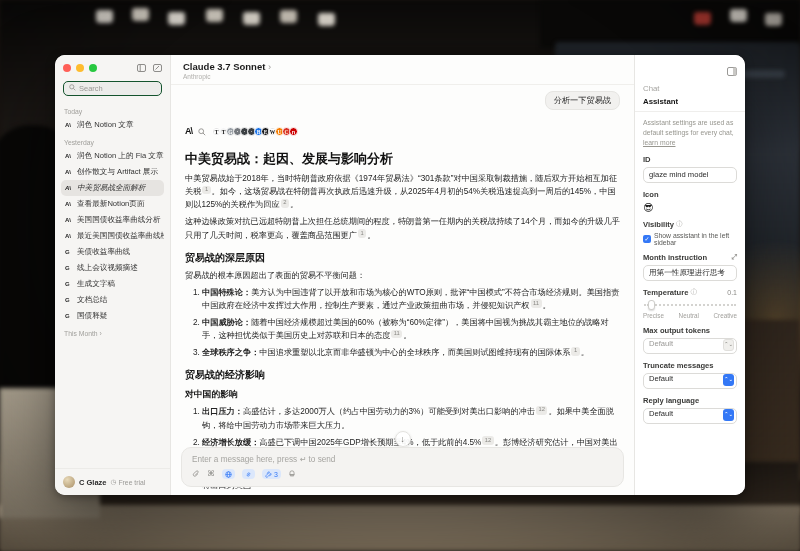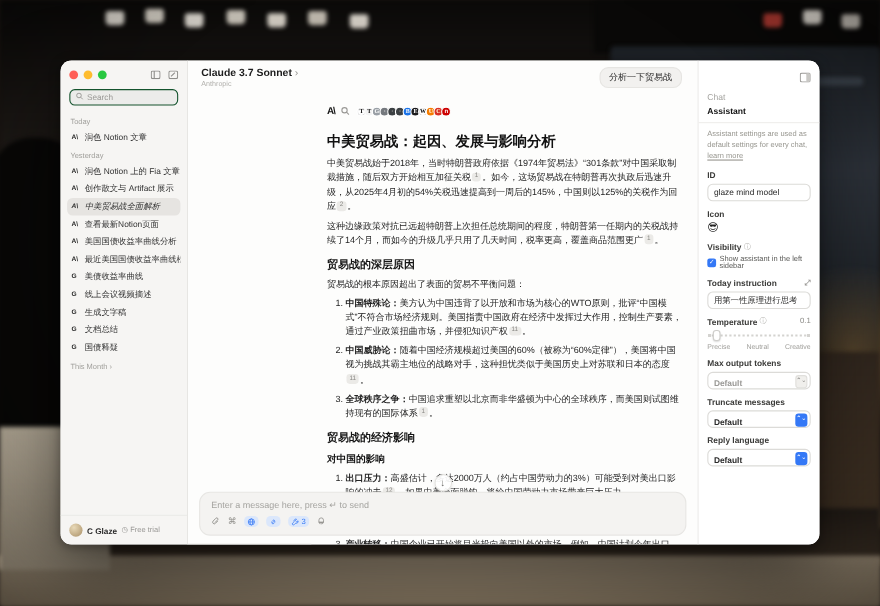--- a/index.html
+++ b/index.html
@@ -39,21 +39,21 @@
   .sb-section { font-size:6.8px; color:#a09f9b; margin:6px 3px 2px 3px; }
   .sb-item { display:flex; align-items:center; gap:4px; height:16px; padding:0 4px; border-radius:5px; font-size:7.6px; color:#333; white-space:nowrap; overflow:hidden; }
   .sb-item.selected { background:#e6e4e1;font-style:italic; }
   .sb-ico { font-size:6px; font-weight:bold; color:#1f1f1f; width:8px; flex-shrink:0; }
   .sb-footer { display:flex; align-items:center; gap:4px; padding:7px 8px; border-top:1px solid #ecebe8; }
   .avatar { width:12px; height:12px; border-radius:50%; background:radial-gradient(circle at 35% 30%,#e8d9b8,#a98f66); flex-shrink:0; }
   .sb-user { font-size:7.5px; font-weight:bold; color:#2a2a2a; }
   .sb-trial { font-size:6.8px; color:#9a9996; display:flex; align-items:center; gap:2px; }
 
   
-  .main { flex:1; display:flex; flex-direction:row; position:relative; background:#fdfdfc; min-width:0; }
+  .main { flex:1; display:flex; flex-direction:column; position:relative; background:#fdfdfc; min-width:0; }
   .main-header { padding:6px 12px 4px 12px; border-bottom:1px solid #f0efec; }
   .mh-title { font-size:9.5px; font-weight:bold; color:#1c1c1c; }
   .mh-title .chev { color:#9a9996; font-weight:normal; }
   .mh-sub { font-size:6.5px; color:#b0afab; margin-top:1px; }
   .chat { flex:1; overflow:hidden; padding:6px 14px 0 14px; position:relative; }
   .bubble-row { display:flex; justify-content:flex-end; }
   .bubble { background:#f2f1ef; border:1px solid #e6e5e2; border-radius:8px; padding:3px 8px; font-size:8.2px; color:#2a2a2a; }
   .asst-row { display:flex; align-items:center; gap:6px; margin-top:12px; }
   .asst-logo { font-size:9px; font-weight:bold; color:#141414; letter-spacing:-1px; }
   .sources { display:flex; align-items:center; }
@@ -108,21 +108,21 @@
   .pn-emoji { font-size:10px; }
   .cb-row { display:flex; align-items:center; gap:3px; margin-top:1px; }
   .cb { width:8px; height:8px; border-radius:2px; background:#3478f6; color:#fff; font-size:6px; line-height:8px; text-align:center; flex-shrink:0; }
   .cb-label { font-size:6.8px; color:#5a5a57; }
   .expand { font-size:7px; color:#9a9996; }
   .slider { position:relative; height:10px; margin:2px 1px 0 1px; }
   .slider .track { position:absolute; top:4.5px; left:0; right:0; border-top:2px dotted #d4d3d0; }
   .slider .handle { position:absolute; top:0; left:4%; width:7px; height:10px; background:#fff; border:1px solid #cfcecb;
                     border-radius:3px; box-shadow:0 1px 1.5px rgba(0,0,0,.15); }
   .slider-labels { display:flex; justify-content:space-between; font-size:6.3px; color:#a09f9b; margin-top:2px; }
-  .select { height:16px; border:1px solid #dcdbd8; border-radius:5px; display:flex; align-items:flex-end; padding:0 2px 0 5px;font-weight:bold; }
+  .select { height:16px; border:1px solid #dcdbd8; border-radius:5px; display:flex; align-items:flex-start; padding:0 2px 0 5px; }
   .select .sel-val { font-size:7.6px; color:#9a9996; flex:1; }
   .stepper { width:11px; height:12px; border-radius:3px; display:flex; flex-direction:column; align-items:center; justify-content:center; line-height:.62; font-size:5.5px; }
   .stepper.blue { background:#3478f6; color:#fff; }
   .stepper.gray { background:#f0efec; color:#8e8d89; border:1px solid #e0dfdc; }
 </style>
 </head>
 <body>
 
 <div class="bg">
   <div class="bg-shelf"></div>
@@ -356,21 +356,21 @@
       <div class="pn-label">
           <span>Visibility</span>
           <span class="info">ⓘ</span>
         </div>
       <div class="cb-row">
         <span class="cb">✓</span>
         <span class="cb-label">Show assistant in the left sidebar</span>
       </div>
 
       <div class="pn-label">
-          <span>Today instruction</span>
+          <span>Month instruction</span>
           <span class="spacer"></span>
           <span class="expand">⤢</span>
         </div>
       <div class="pn-input">用第一性原理进行思考</div>
 
       <div class="pn-label">
           <span>Temperature</span>
           <span class="info">ⓘ</span>
           <span class="spacer"></span>
           <span class="val">0.1</span>

